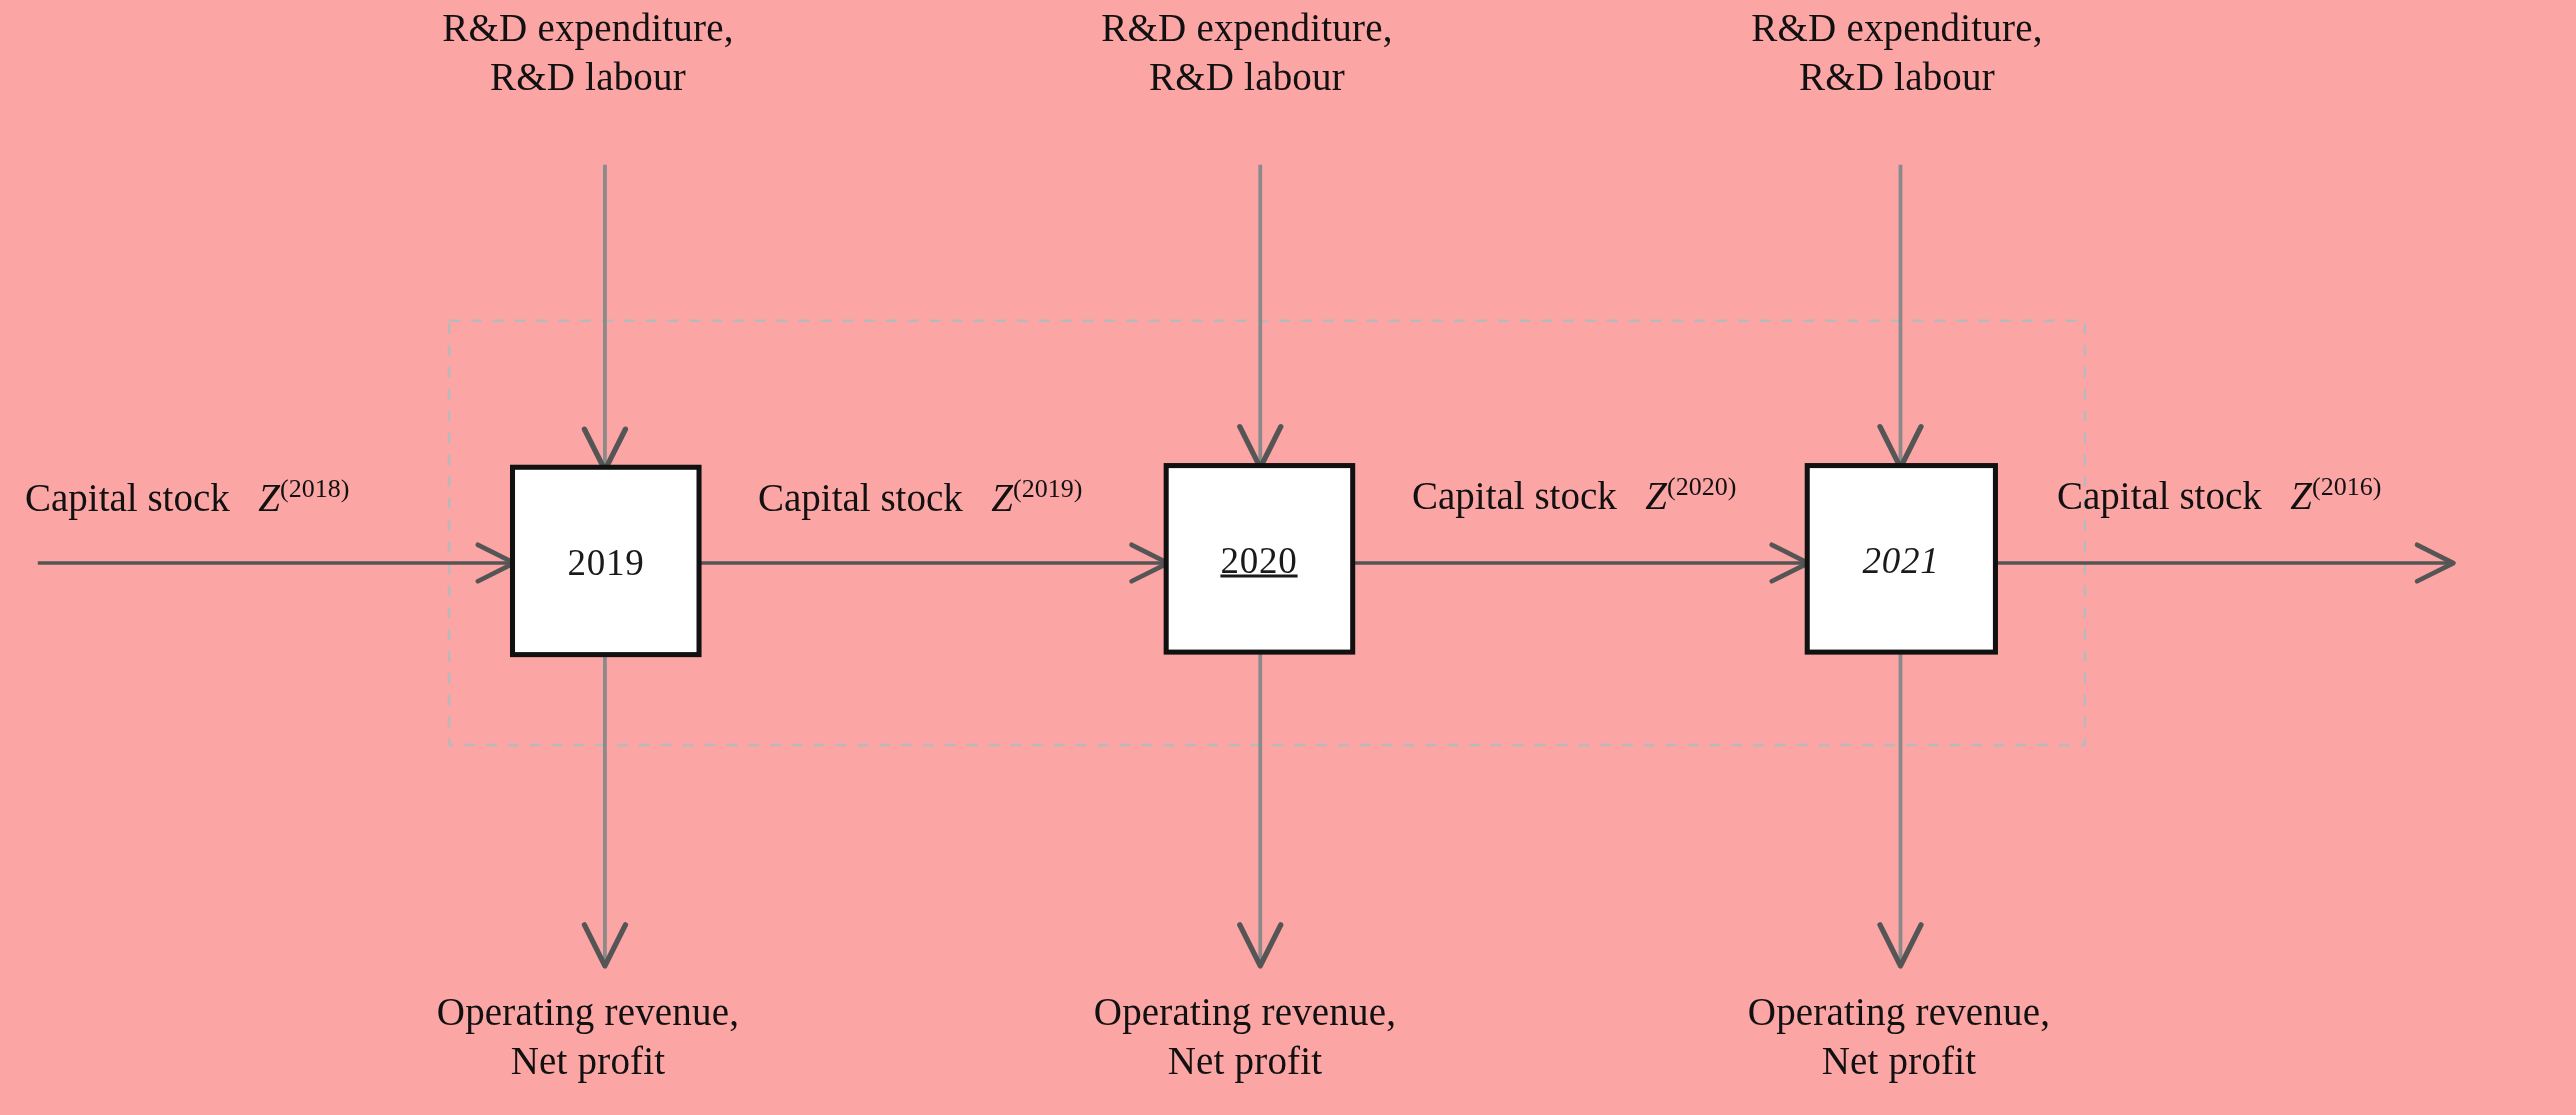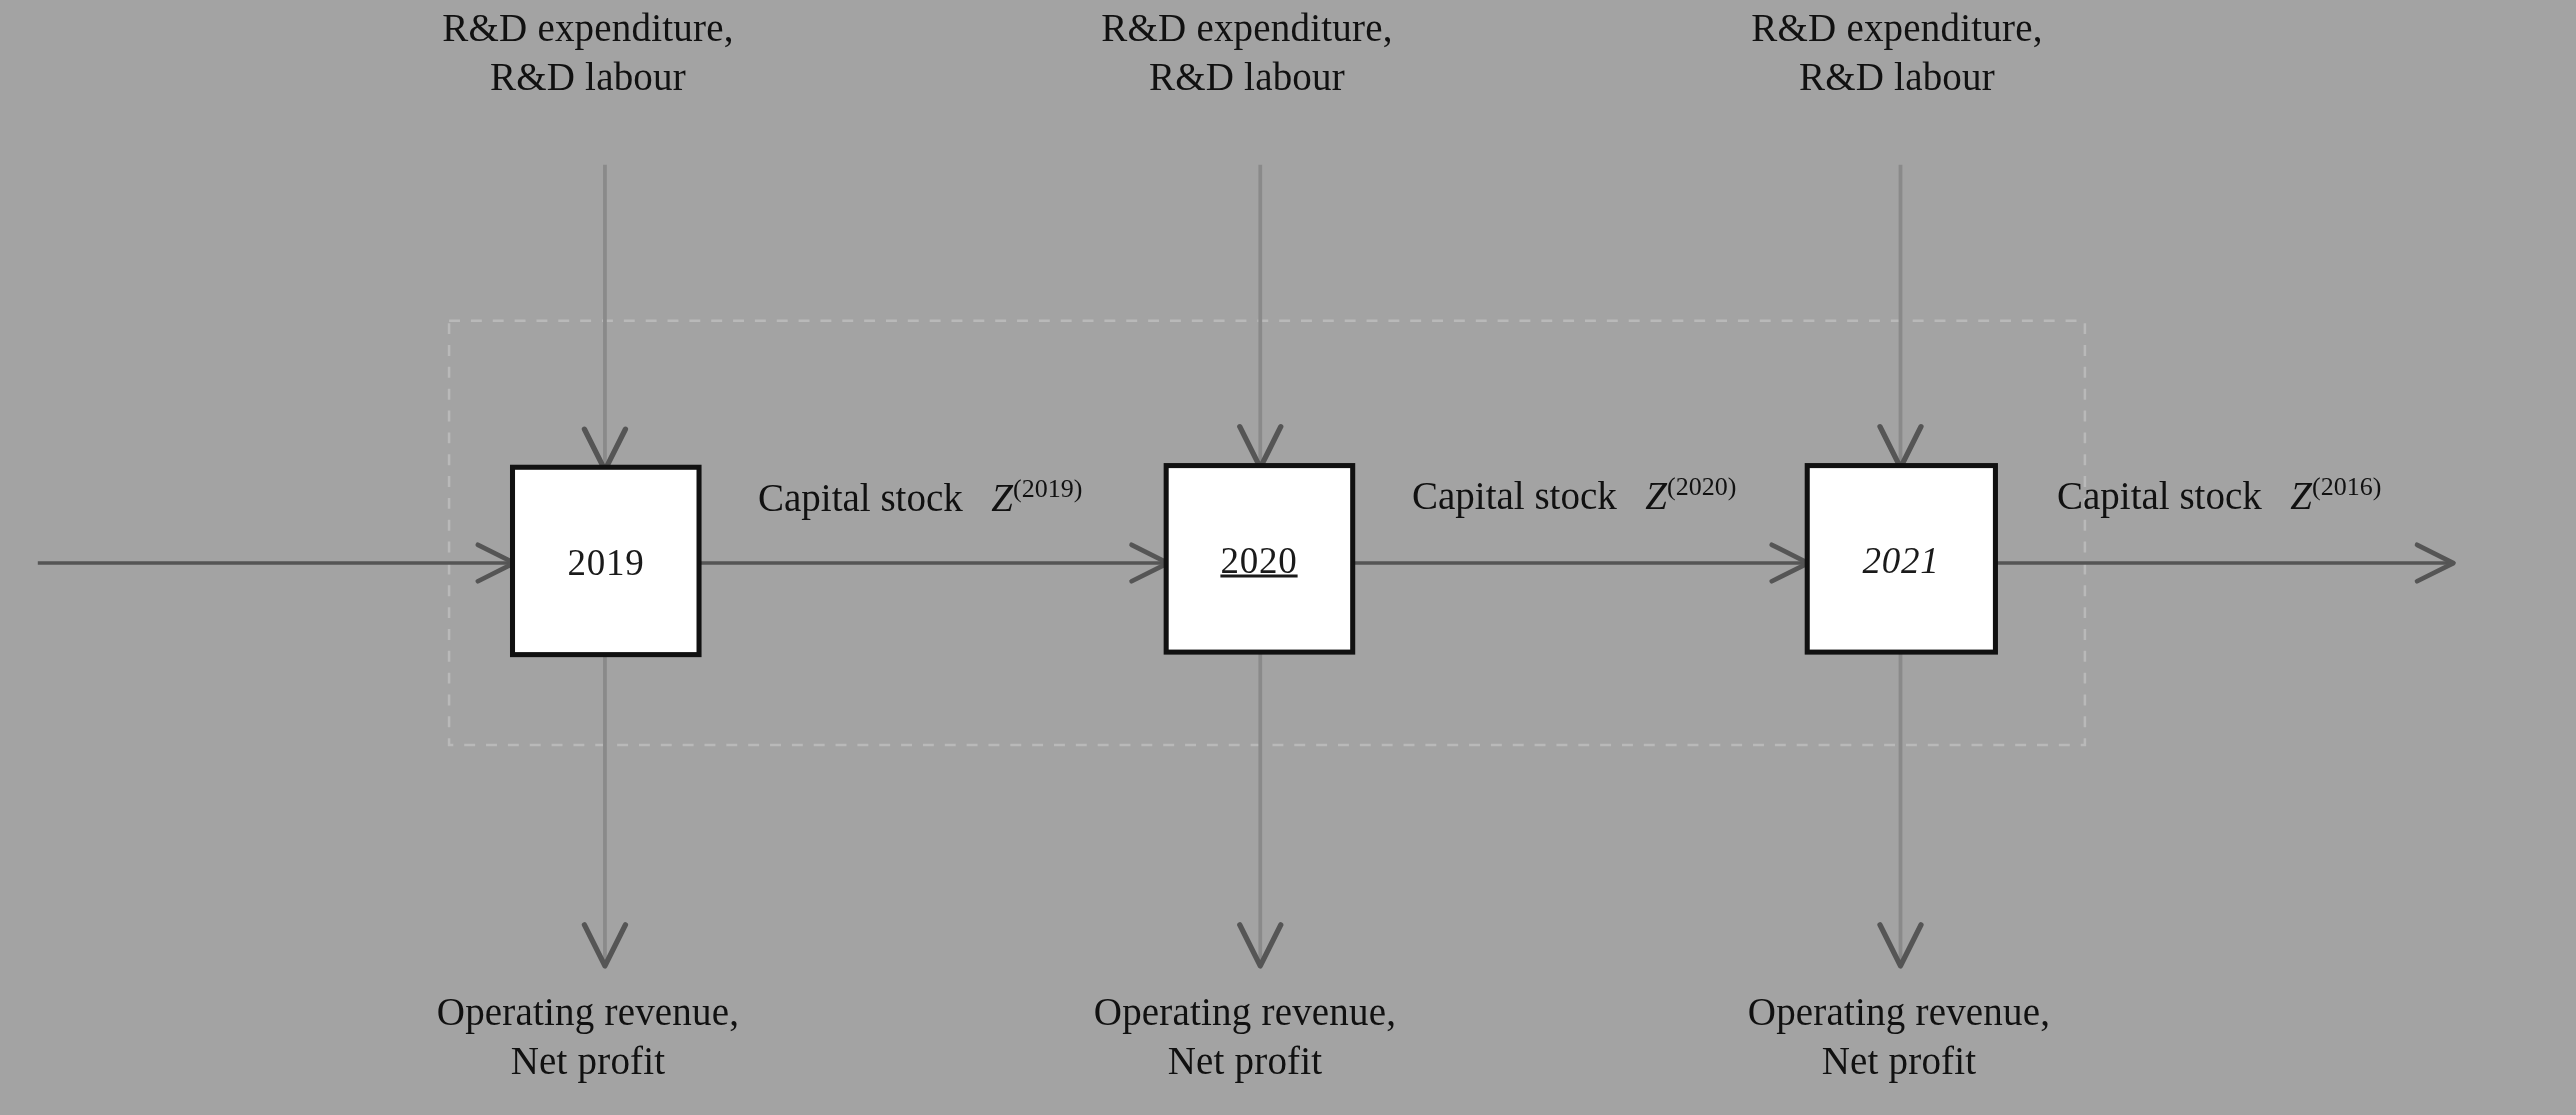--- a/index.html
+++ b/index.html
@@ -9,21 +9,21 @@
     background: #ffffff;
   }
   body {
     font-family: "Liberation Serif", "DejaVu Serif", serif;
     color: #1a1a1a;
   }
   #canvas {
     position: relative;
     width: 2576px;
     height: 1116px;
-    background: #a3a3a3;
+    background: #fca5a5;
     overflow: hidden;
   }
   #diagram-svg {
     position: absolute;
     left: 0;
     top: 0;
     width: 2576px;
     height: 1116px;
   }
   .txt {
@@ -102,20 +102,23 @@
     <rect x="2151" y="554" width="224" height="222" fill="#ffffff" stroke="#111111" stroke-width="6"></rect>
   </svg>
 
   <div class="txt two-line center" style="left:588px; top:3.4px; width:403px;">
     <span class="line">R&amp;D expenditure,</span>
     <span class="line">R&amp;D labour</span>
   </div>
 
   <div class="period-label" style="left:606px; top:562px;">2019</div>
 
+  <div class="flow-label" style="left:25px; top:475px;">
+    <span>Capital stock</span><span style="display:inline-block;width:28.6px;"></span><span class="zvar">Z</span><span class="zsup">(2018)</span>
+  </div>
 
   <div class="flow-label" style="left:758px; top:475px;">
     <span>Capital stock</span><span style="display:inline-block;width:28.6px;"></span><span class="zvar">Z</span><span class="zsup">(2019)</span>
   </div>
 
   <div class="txt two-line center" style="left:588px; top:987px; width:437px;">
     <span class="line">Operating revenue,</span>
     <span class="line">Net profit</span>
   </div>
 

